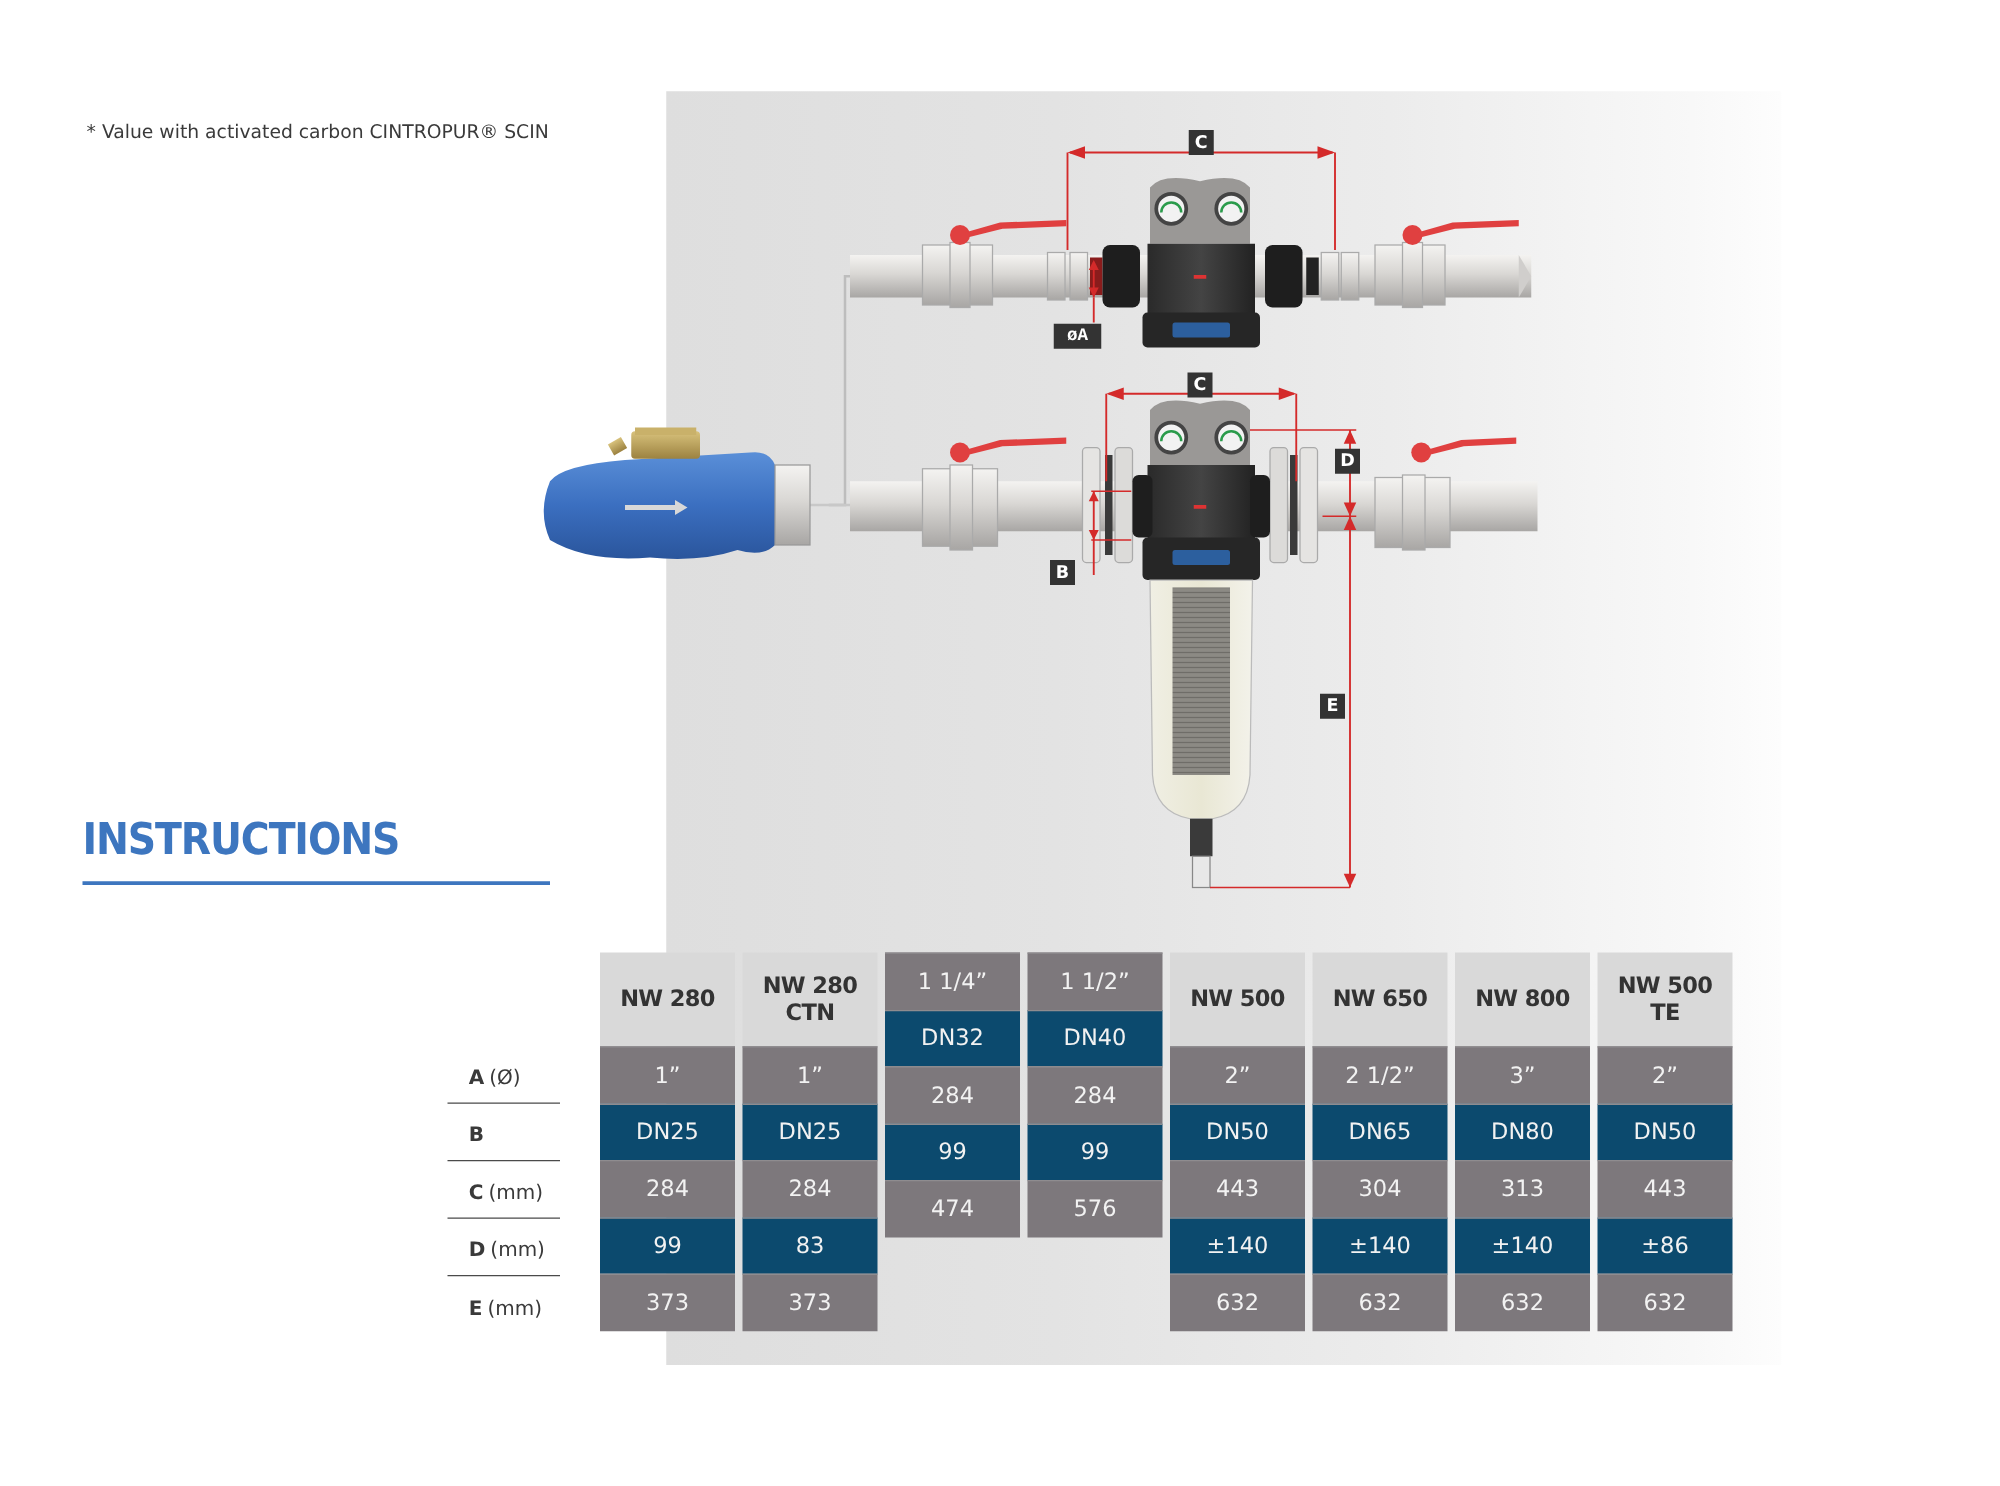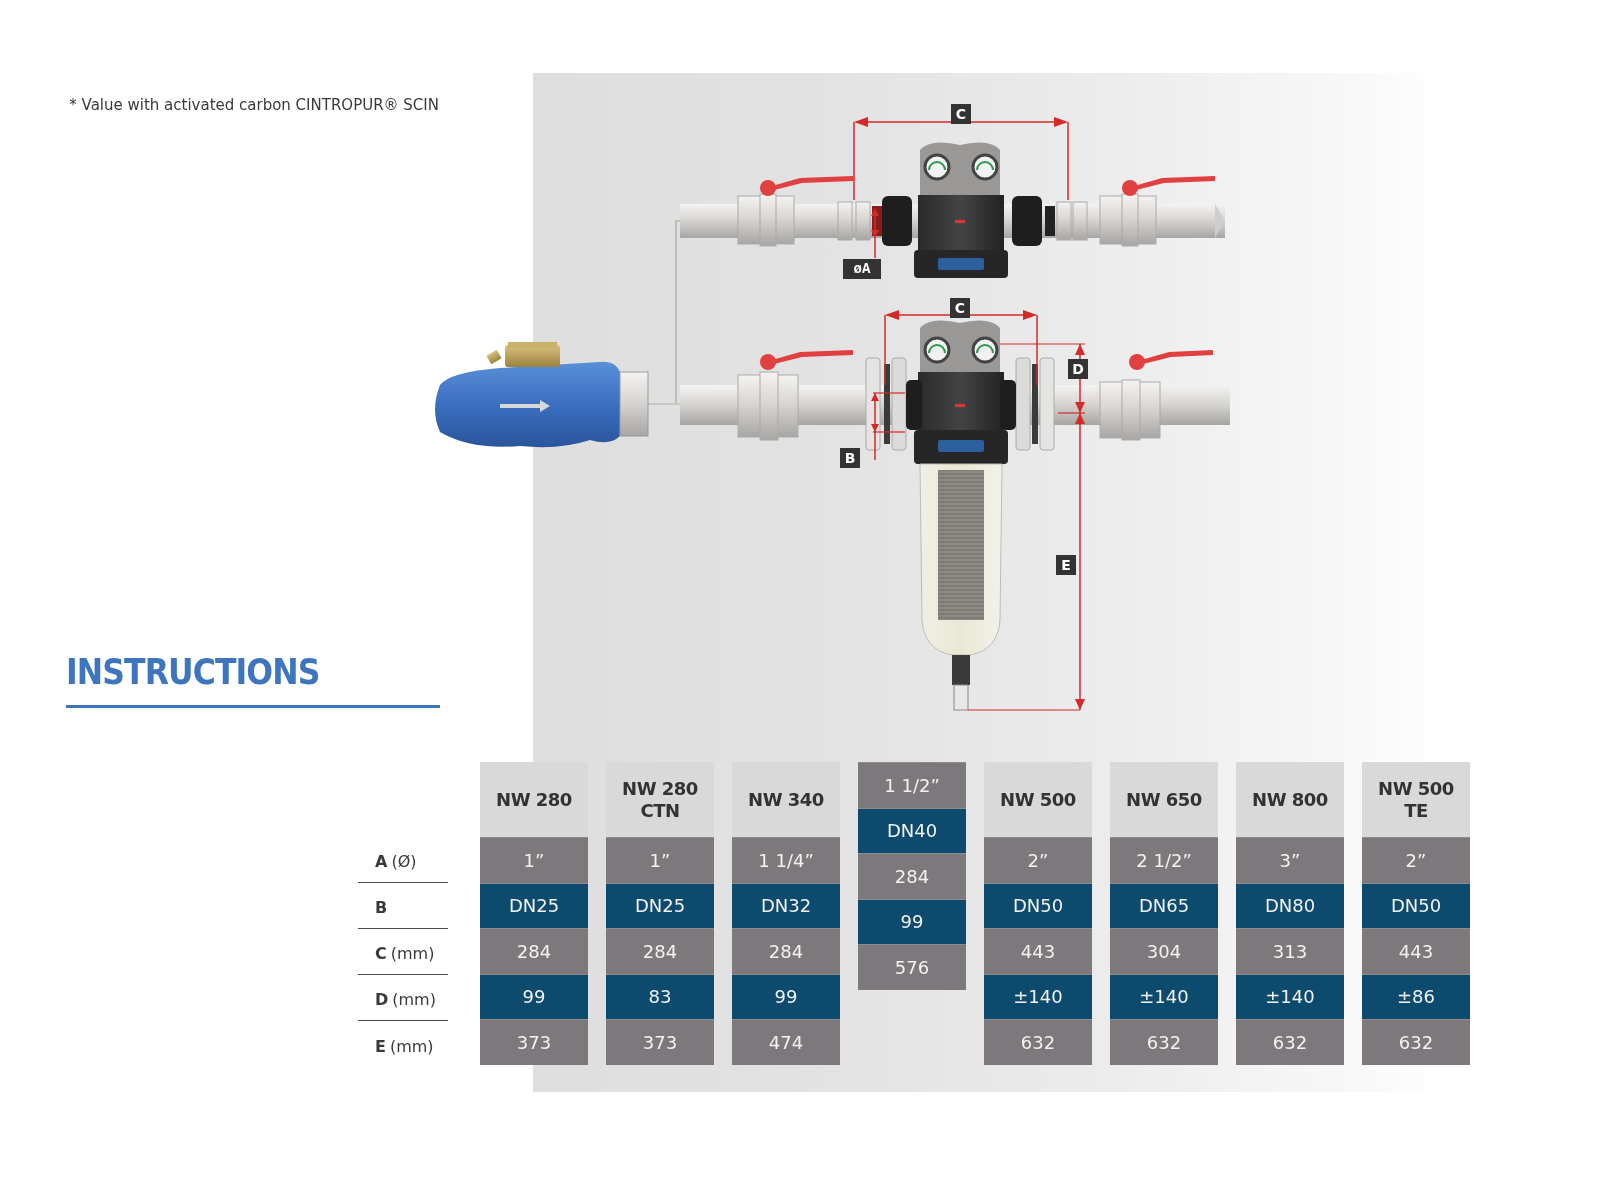--- a/index.html
+++ b/index.html
@@ -38,21 +38,21 @@
   
   .spec-table { position: absolute; left: 358px; top: 762px; }
   .row-labels { position: absolute; left: 0; top: 75px; width: 90px; }
   .row-label {
     height: 46px; border-bottom: 1.5px solid #4a4a4a; font-size: 16px; color: #3a3a3a;
     display: flex; align-items: center; padding-left: 17px; padding-top: 4px;
   }
   .row-label:last-child { border-bottom: none; }
   .row-label b { font-weight: bold; margin-right: 4px; }
 
-  .cols { position: absolute; left: 122px; top: 0; display: flex; gap: 18px; }
+  .cols { position: absolute; left: 122px; top: 0; display: flex; gap: 6px; }
   .col { width: 108px; display: flex; flex-direction: column; }
   .col .hdr {
     height: 75px; background: #d9d9d9; color: #333; font-weight: bold; font-size: 18px;
     display: flex; align-items: center; justify-content: center; text-align: center;
     line-height: 22px; white-space: pre-line; letter-spacing: -0.5px;
   }
   .col .cell {
     height: 45.5px; color: #f2f2f2; font-size: 18px; display: flex; align-items: center;
     justify-content: center; border-top: 1px solid #8f8c8f;
   }
@@ -269,21 +269,20 @@
     <div class="col">
       <div class="hdr">NW 280
 CTN</div>
       <div class="cell light">1”</div>
       <div class="cell dark">DN25</div>
       <div class="cell light">284</div>
       <div class="cell dark">83</div>
       <div class="cell light">373</div>
     </div>
     <div class="col">
-      <div class="hdr">NW 340</div>
       <div class="cell light">1  1/4”</div>
       <div class="cell dark">DN32</div>
       <div class="cell light">284</div>
       <div class="cell dark">99</div>
       <div class="cell light">474</div>
     </div>
     <div class="col">
       <div class="cell light">1  1/2”</div>
       <div class="cell dark">DN40</div>
       <div class="cell light">284</div>

